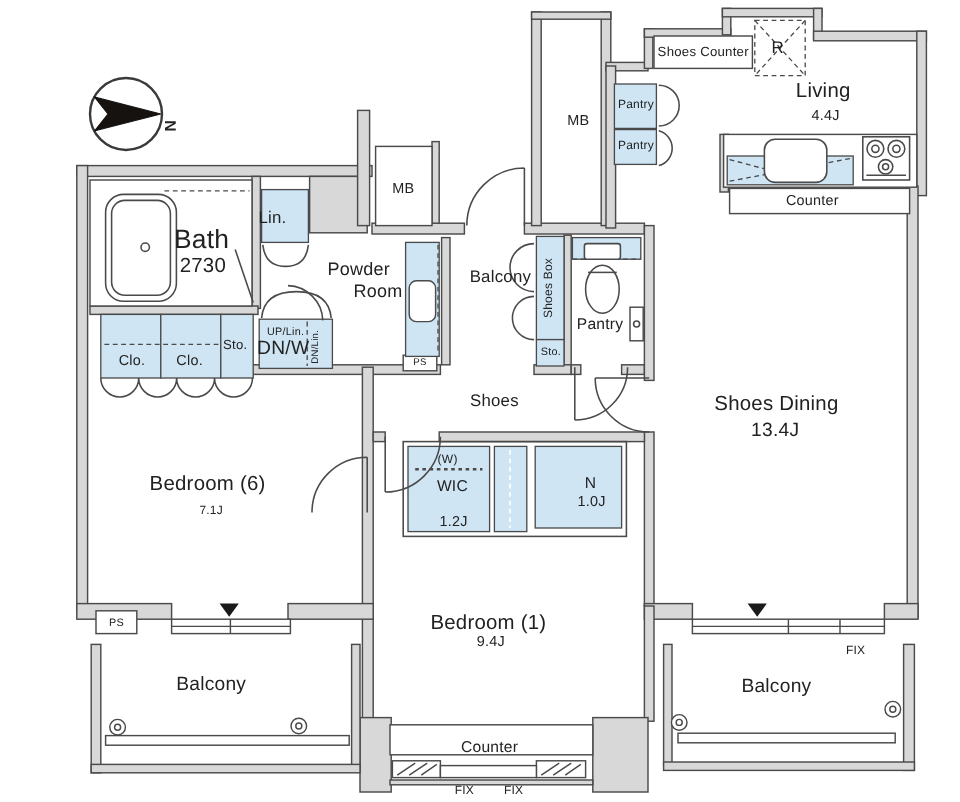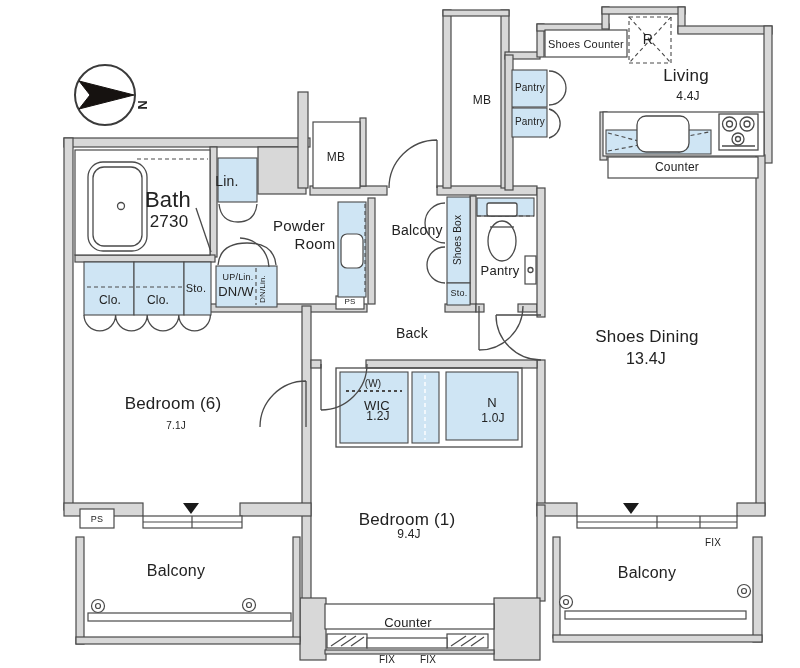--- a/index.html
+++ b/index.html
@@ -207,44 +207,44 @@
 </svg>
 
   <div class="lbl cn" style="left:142px;top:105px;font-size:13px">N</div>
 
   <div class="lbl" style="left:168px;top:200px;font-size:22px">Bath</div>
   <div class="lbl" style="left:169px;top:221px;font-size:17px">2730</div>
   <div class="lbl" style="left:227px;top:181px;font-size:14px">Lin.</div>
   <div class="lbl" style="left:299px;top:225px;font-size:15px">Powder</div>
   <div class="lbl" style="left:315px;top:243px;font-size:15px">Room</div>
   <div class="lbl" style="left:238px;top:277px;font-size:9px">UP/Lin.</div>
-  <div class="lbl" style="left:236px;top:291px;font-size:13px">DN/W</div>
+  <div class="lbl" style="left:236px;top:291px;font-size:16px">DN/W</div>
   <div class="lbl v" style="left:263px;top:289px;font-size:8px">DN/Lin.</div>
   <div class="lbl" style="left:110px;top:300px;font-size:12px">Clo.</div>
   <div class="lbl" style="left:158px;top:300px;font-size:12px">Clo.</div>
   <div class="lbl" style="left:196px;top:288px;font-size:11px">Sto.</div>
   <div class="lbl" style="left:336px;top:157px;font-size:12px">MB</div>
   <div class="lbl" style="left:482px;top:100px;font-size:12px">MB</div>
   <div class="lbl" style="left:417px;top:230px;font-size:14px">Balcony</div>
   <div class="lbl" style="left:530px;top:88px;font-size:10px">Pantry</div>
   <div class="lbl" style="left:530px;top:122px;font-size:10px">Pantry</div>
   <div class="lbl" style="left:586px;top:44px;font-size:11px">Shoes Counter</div>
   <div class="lbl" style="left:648px;top:39px;font-size:14px">R</div>
   <div class="lbl" style="left:686px;top:75px;font-size:17px">Living</div>
   <div class="lbl" style="left:688px;top:96px;font-size:12px">4.4J</div>
   <div class="lbl" style="left:677px;top:167px;font-size:12px">Counter</div>
   <div class="lbl v" style="left:458px;top:240px;font-size:10px">Shoes Box</div>
   <div class="lbl" style="left:459px;top:293px;font-size:9px">Sto.</div>
   <div class="lbl" style="left:500px;top:270px;font-size:13px">Pantry</div>
-  <div class="lbl" style="left:412px;top:333px;font-size:14px">Back</div>
+  <div class="lbl" style="left:412px;top:333px;font-size:14px">Shoes</div>
   <div class="lbl" style="left:647px;top:336px;font-size:17px">Shoes Dining</div>
   <div class="lbl" style="left:646px;top:359px;font-size:16px">13.4J</div>
   <div class="lbl" style="left:373px;top:384px;font-size:10px">(W)</div>
   <div class="lbl" style="left:377px;top:405px;font-size:13px">WIC</div>
-  <div class="lbl" style="left:378px;top:416px;font-size:12px">1.2J</div>
+  <div class="lbl" style="left:378px;top:434px;font-size:12px">1.2J</div>
   <div class="lbl" style="left:492px;top:402px;font-size:13px">N</div>
   <div class="lbl" style="left:493px;top:418px;font-size:12px">1.0J</div>
   <div class="lbl" style="left:173px;top:403px;font-size:17px">Bedroom (6)</div>
   <div class="lbl" style="left:176px;top:426px;font-size:10px">7.1J</div>
   <div class="lbl" style="left:407px;top:519px;font-size:17px">Bedroom (1)</div>
   <div class="lbl" style="left:409px;top:534px;font-size:12px">9.4J</div>
   <div class="lbl" style="left:97px;top:519px;font-size:9px">PS</div>
   <div class="lbl" style="left:350px;top:302px;font-size:8px">PS</div>
   <div class="lbl" style="left:176px;top:571px;font-size:16px">Balcony</div>
   <div class="lbl" style="left:647px;top:573px;font-size:16px">Balcony</div>

